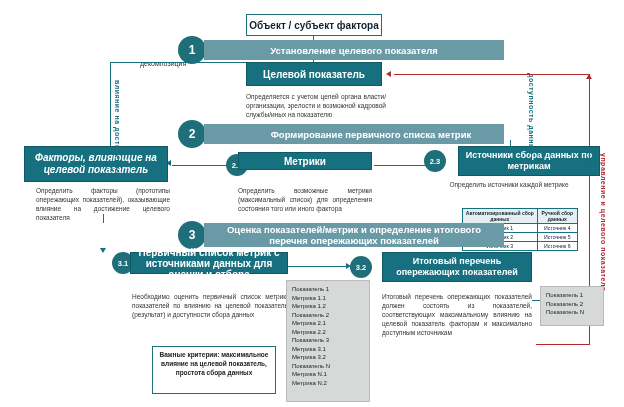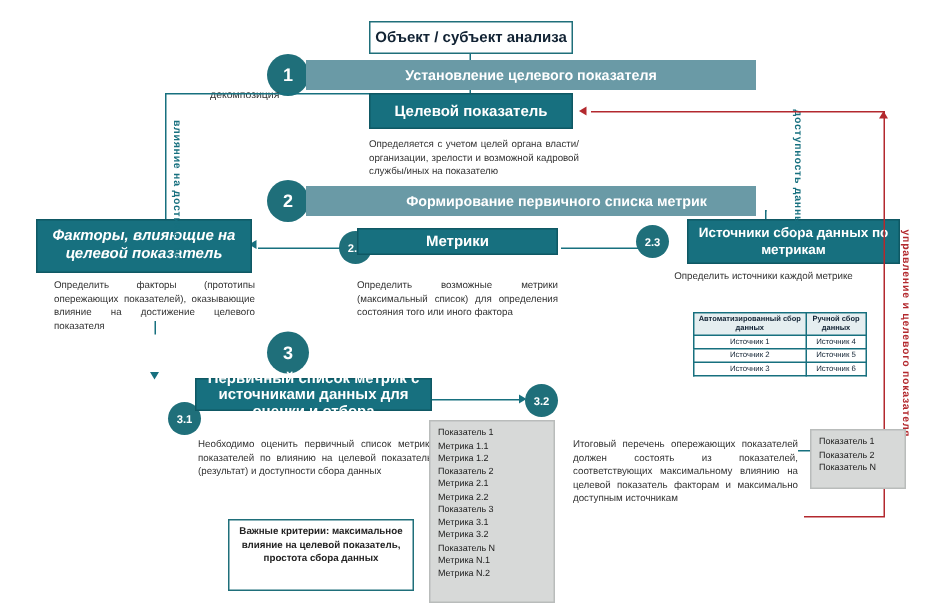--- a/index.html
+++ b/index.html
@@ -133,21 +133,21 @@
     border-bottom:5px solid #b3292e;
   }
 
   .small-label { position:absolute; font-size:7px; color:#333; }
 </style>
 </head>
 <body>
 
 <div id="canvas">
 
-  <div class="box title-box">Объект / субъект анализа</div>
+  <div class="box title-box">Объект / субъект фактора</div>
 
   <div class="box circle c1">1</div>
   <div class="box stage-bar stage1">Установление целевого показателя</div>
 
   <div class="box teal goal-box">Целевой показатель</div>
   <div class="desc" style="left:246px; top:92px; width:140px;">Определяется с учетом целей органа власти/организации, зрелости и возможной кадровой службы/иных на показателю</div>
 
   <div class="small-label" style="left:140px; top:60px;">декомпозиция</div>
 
   <div class="line" style="left:313px; top:36px; width:1px; height:4px;"></div>
@@ -210,41 +210,43 @@
   <div class="line-red" style="left:394px; top:74px; width:196px; height:1px;"></div>
   <div class="arrow-l-red" style="left:386px; top:71px;"></div>
   <div class="line-red" style="left:589px; top:74px; width:1px; height:270px;"></div>
   <div class="line-red" style="left:536px; top:344px; width:54px; height:1px;"></div>
   <div class="arrow-u-red" style="left:586px; top:74px;"></div>
 
   <div class="line" style="left:510px; top:140px; width:1px; height:6px;"></div>
   <div class="line" style="left:510px; top:140px; width:1px; height:1px;"></div>
 
   <div class="box circle c3">3</div>
-
-  <div class="box subcircle" style="left:112px; top:268px; width:22px; height:22px;">3.1</div>
+  <div class="box stage-bar stage3">Оценка показателей/метрик и определение итогового перечня опережающих показателей</div>
+
+  <div class="box subcircle" style="left:112px; top:252px; width:22px; height:22px;">3.1</div>
   <div class="box teal primary-list-box">Первичный список метрик с источниками данных для оценки и отбора</div>
   <div class="desc" style="left:132px; top:292px; width:156px;">Необходимо оценить первичный список метрик/показателей по влиянию на целевой показатель (результат) и доступности сбора данных</div>
 
   <div class="grey-panel" style="left:286px; top:280px; width:84px; height:122px;">
     <div>Показатель 1</div>
     <div>Метрика 1.1</div>
     <div>Метрика 1.2</div>
     <div>Показатель 2</div>
     <div>Метрика 2.1</div>
     <div>Метрика 2.2</div>
     <div>Показатель 3</div>
     <div>Метрика 3.1</div>
     <div>Метрика 3.2</div>
     <div>Показатель N</div>
     <div>Метрика N.1</div>
     <div>Метрика N.2</div>
   </div>
 
   <div class="box subcircle" style="left:350px; top:256px; width:22px; height:22px;">3.2</div>
+  <div class="box teal final-list-box">Итоговый перечень опережающих показателей</div>
   <div class="desc" style="left:382px; top:292px; width:150px;">Итоговый перечень опережающих показателей должен состоять из показателей, соответствующих максимальному влиянию на целевой показатель факторам и максимально доступным источникам</div>
 
   <div class="grey-panel" style="left:540px; top:286px; width:64px; height:40px;">
     <div>Показатель 1</div>
     <div>Показатель 2</div>
     <div>Показатель N</div>
   </div>
 
   <div class="criteria-box">Важные критерии: максимальное влияние на целевой показатель, простота сбора данных</div>
 

